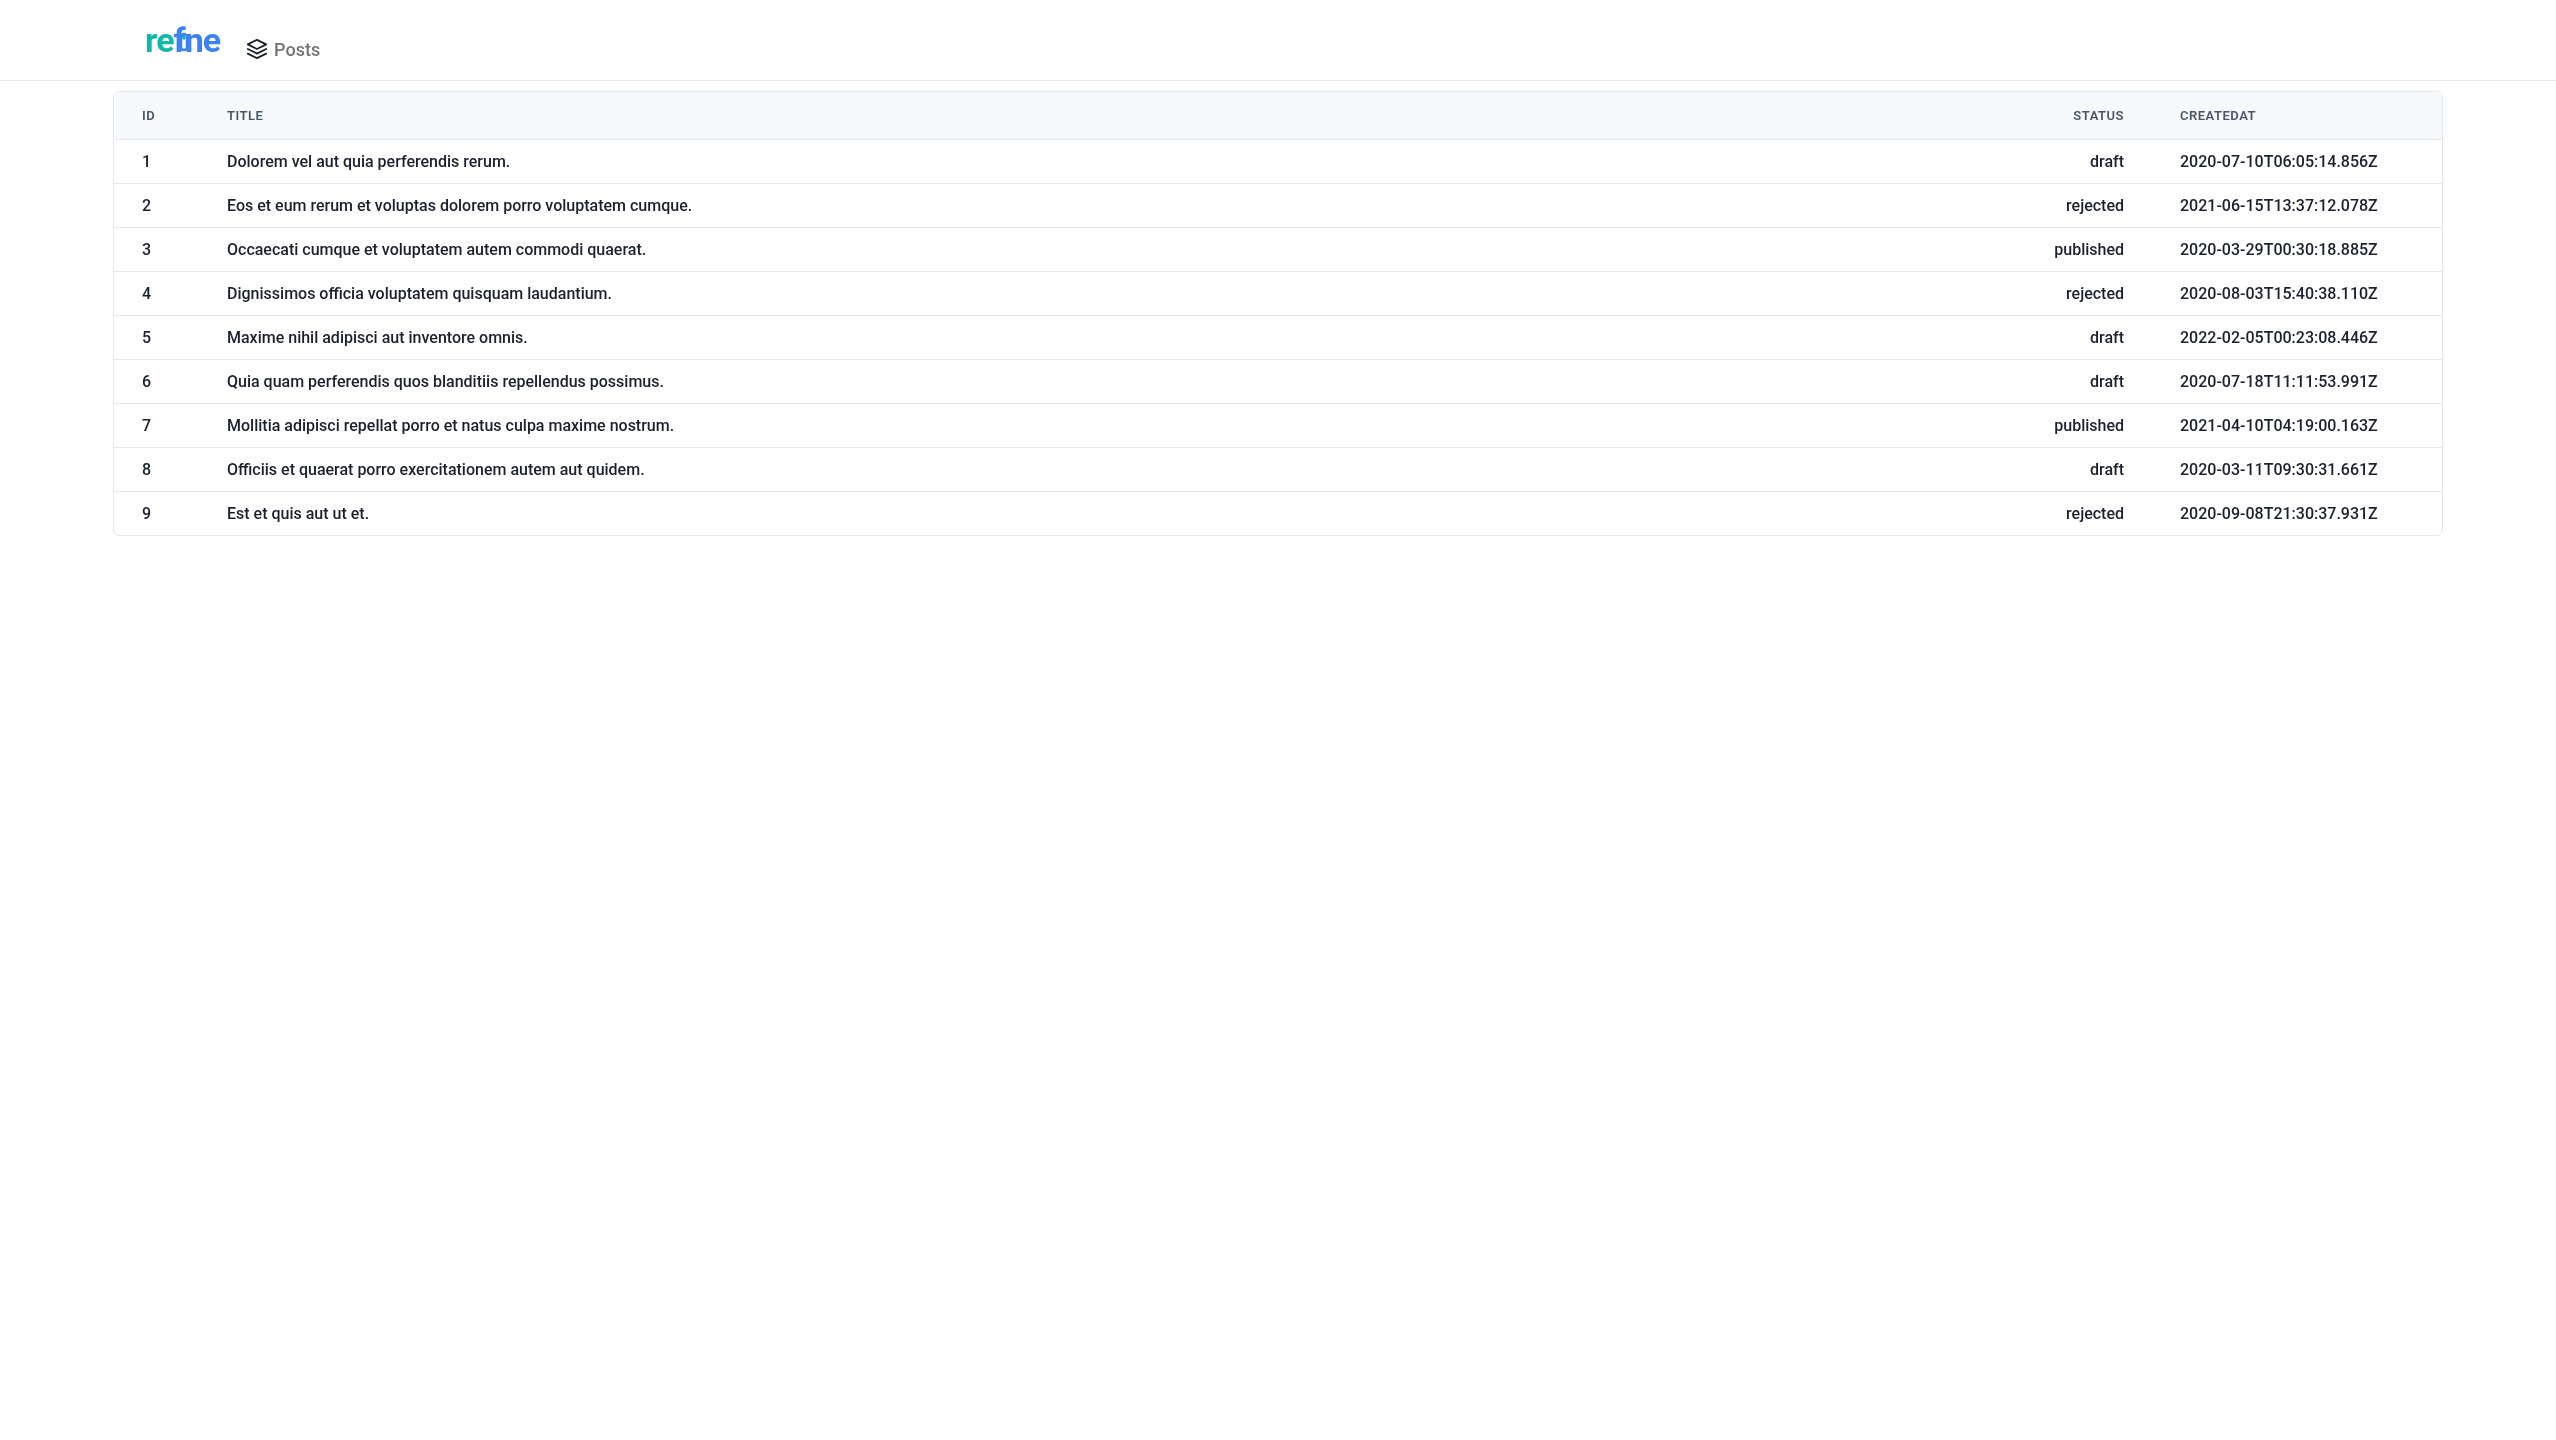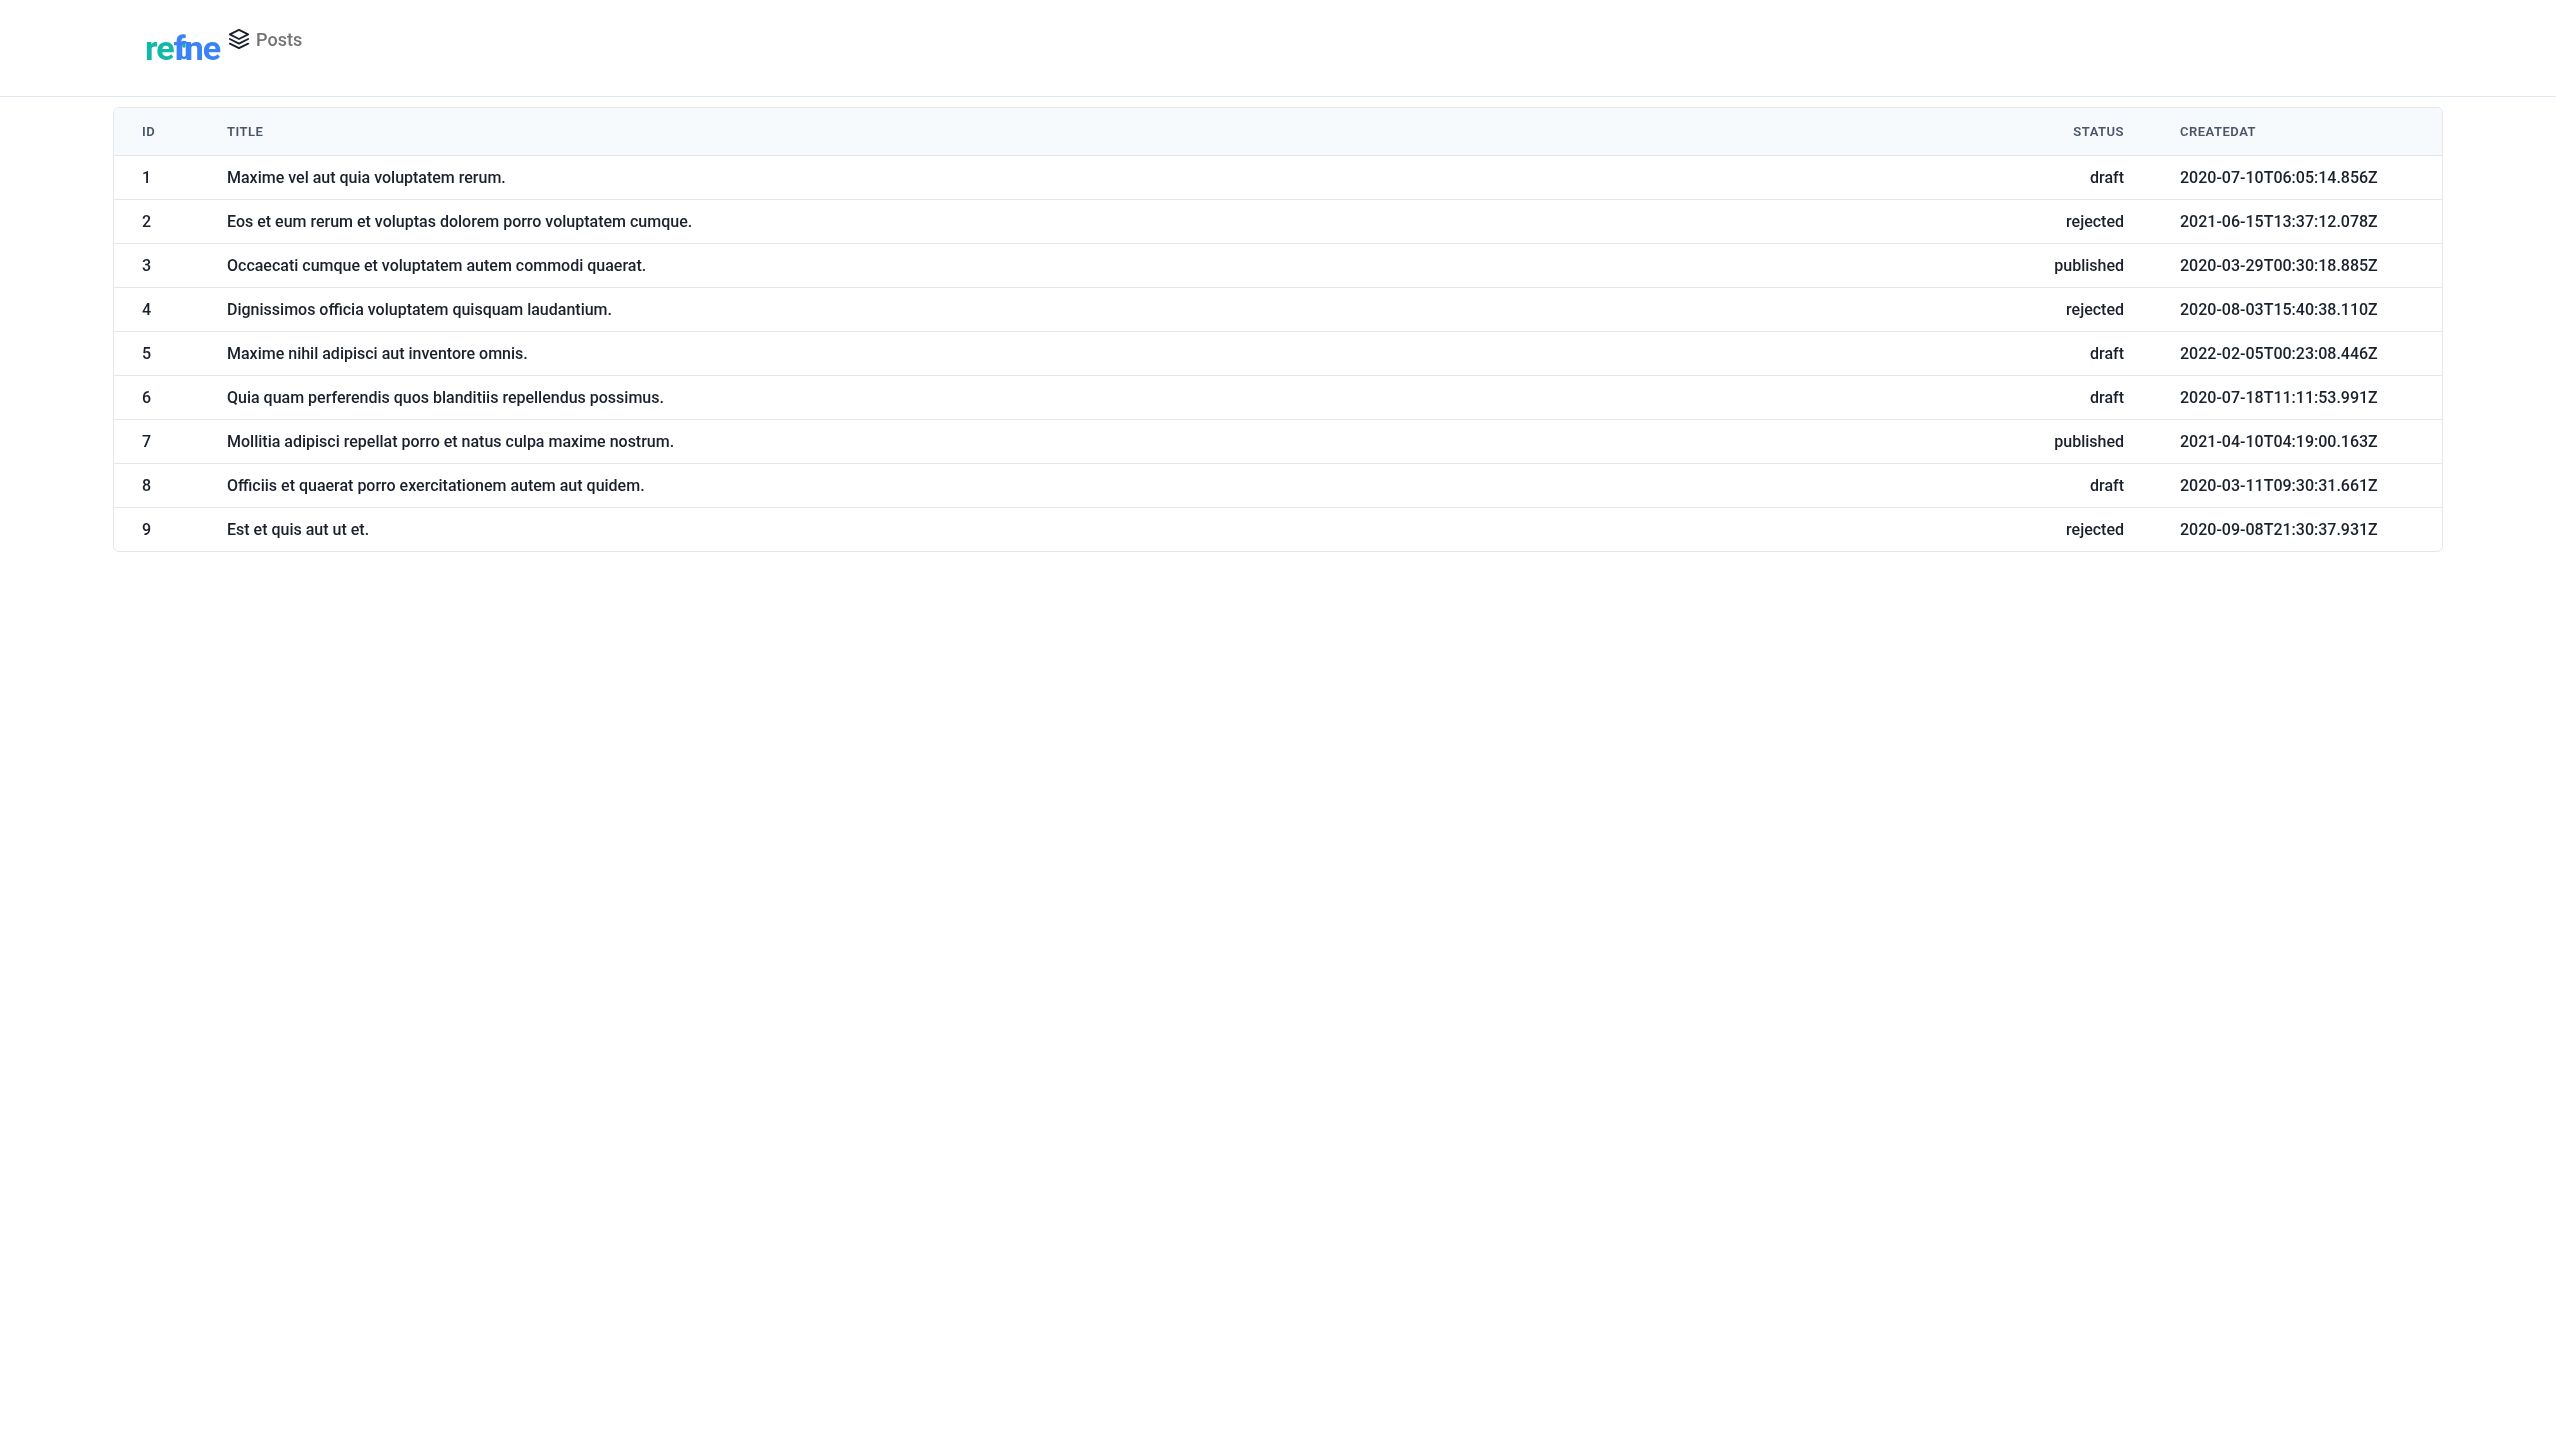--- a/index.html
+++ b/index.html
@@ -7,24 +7,24 @@
       padding: 0;
       box-sizing: border-box;
     }
     body {
       font-family: -apple-system, BlinkMacSystemFont, 'Segoe UI', Roboto, 'Helvetica Neue', Arial, sans-serif;
       background: #ffffff;
       color: #1a202c;
     }
     .header {
       display: flex;
-      align-items: flex-start;
-      padding: 28px 145px;
+      align-items: flex-end;
+      padding: 20px 145px;
       border-bottom: 1px solid #e2e8f0;
-      gap: 8px;
+      gap: 26px;
     }
     .logo {
       display: flex;
       align-items: center;
     }
     .logo-text {
       font-size: 34px;
       font-weight: 700;
       letter-spacing: -1px;
     }
@@ -124,21 +124,21 @@
         <tr>
           <th class="col-id">ID</th>
           <th class="col-title">TITLE</th>
           <th class="col-status">STATUS</th>
           <th class="col-createdat">CREATEDAT</th>
         </tr>
       </thead>
       <tbody id="table-body">
       <tr>
             <td class="col-id">1</td>
-            <td class="col-title">Maxime vel aut quia voluptatem rerum.</td>
+            <td class="col-title">Dolorem vel aut quia perferendis rerum.</td>
             <td class="col-status">draft</td>
             <td class="col-createdat">2020-07-10T06:05:14.856Z</td>
           </tr>
           <tr>
             <td class="col-id">2</td>
             <td class="col-title">Eos et eum rerum et voluptas dolorem porro voluptatem cumque.</td>
             <td class="col-status">rejected</td>
             <td class="col-createdat">2021-06-15T13:37:12.078Z</td>
           </tr>
           <tr>

